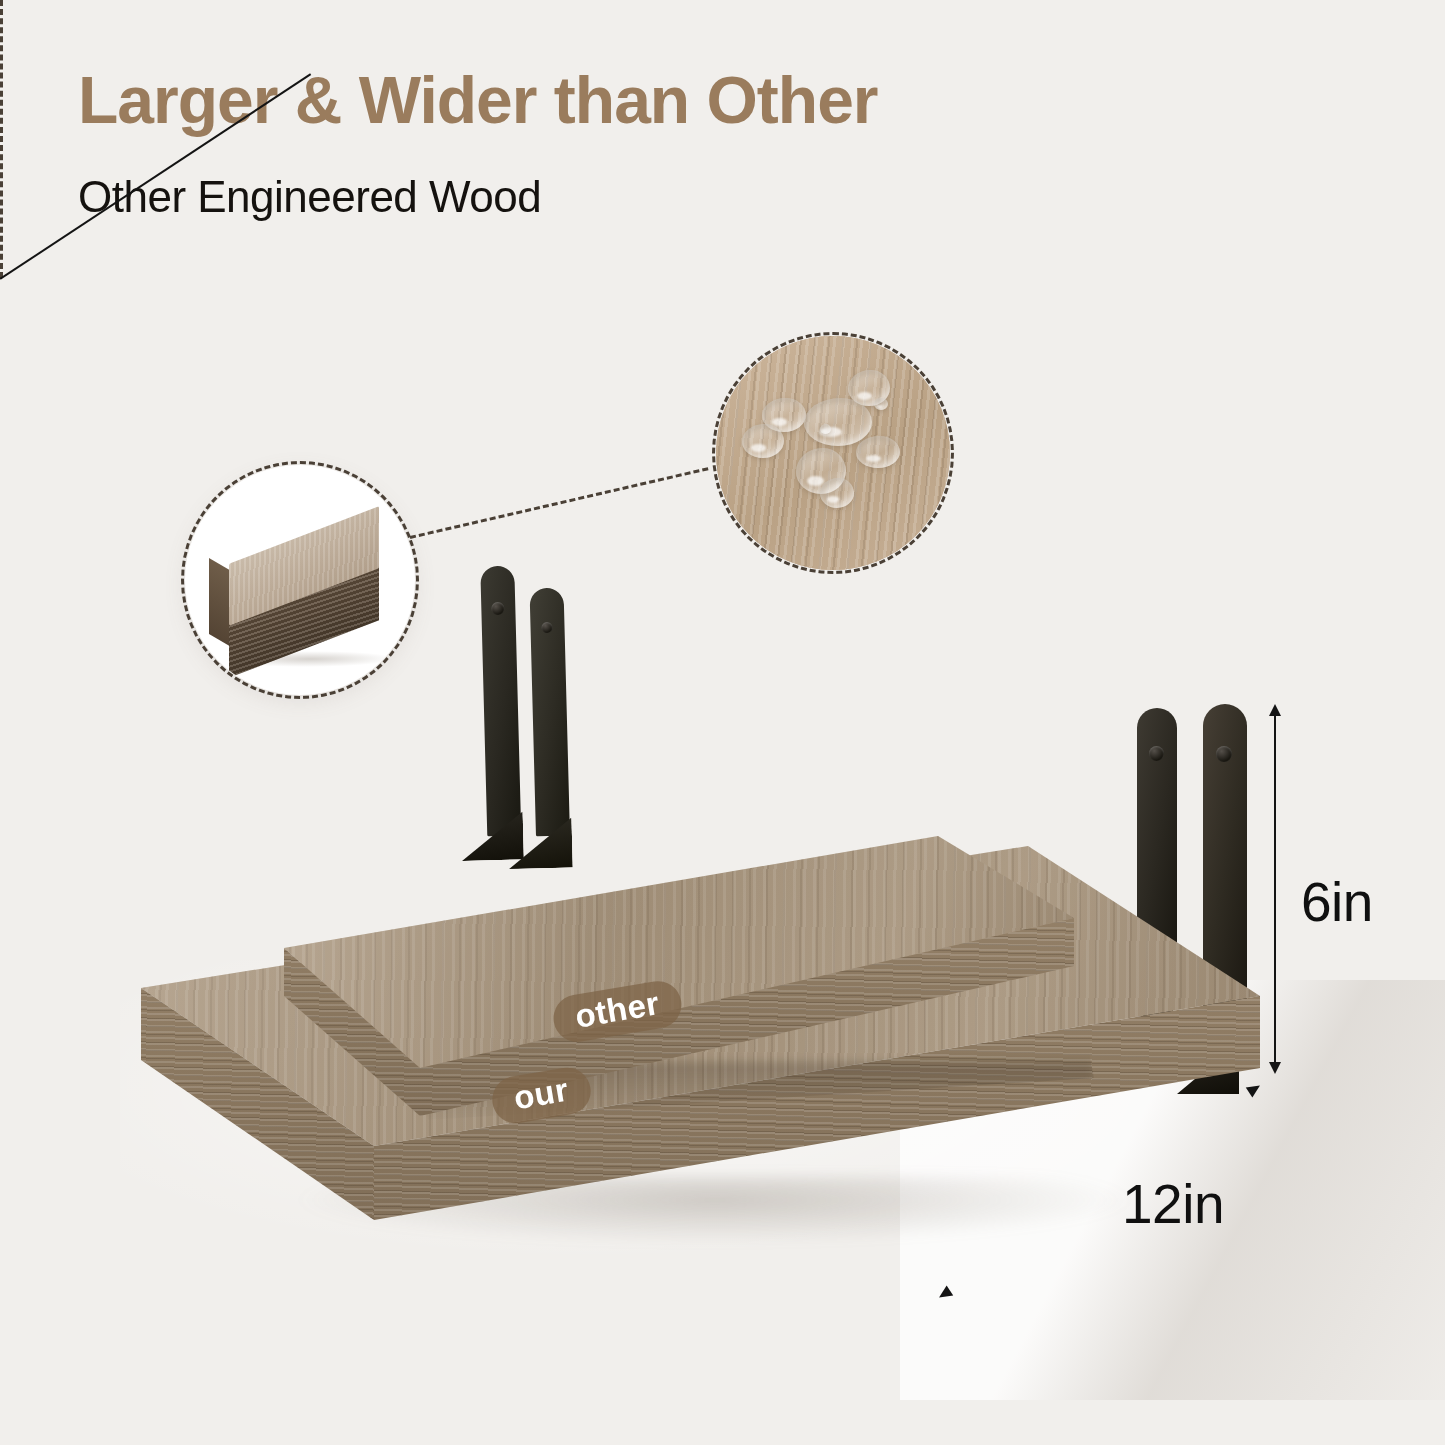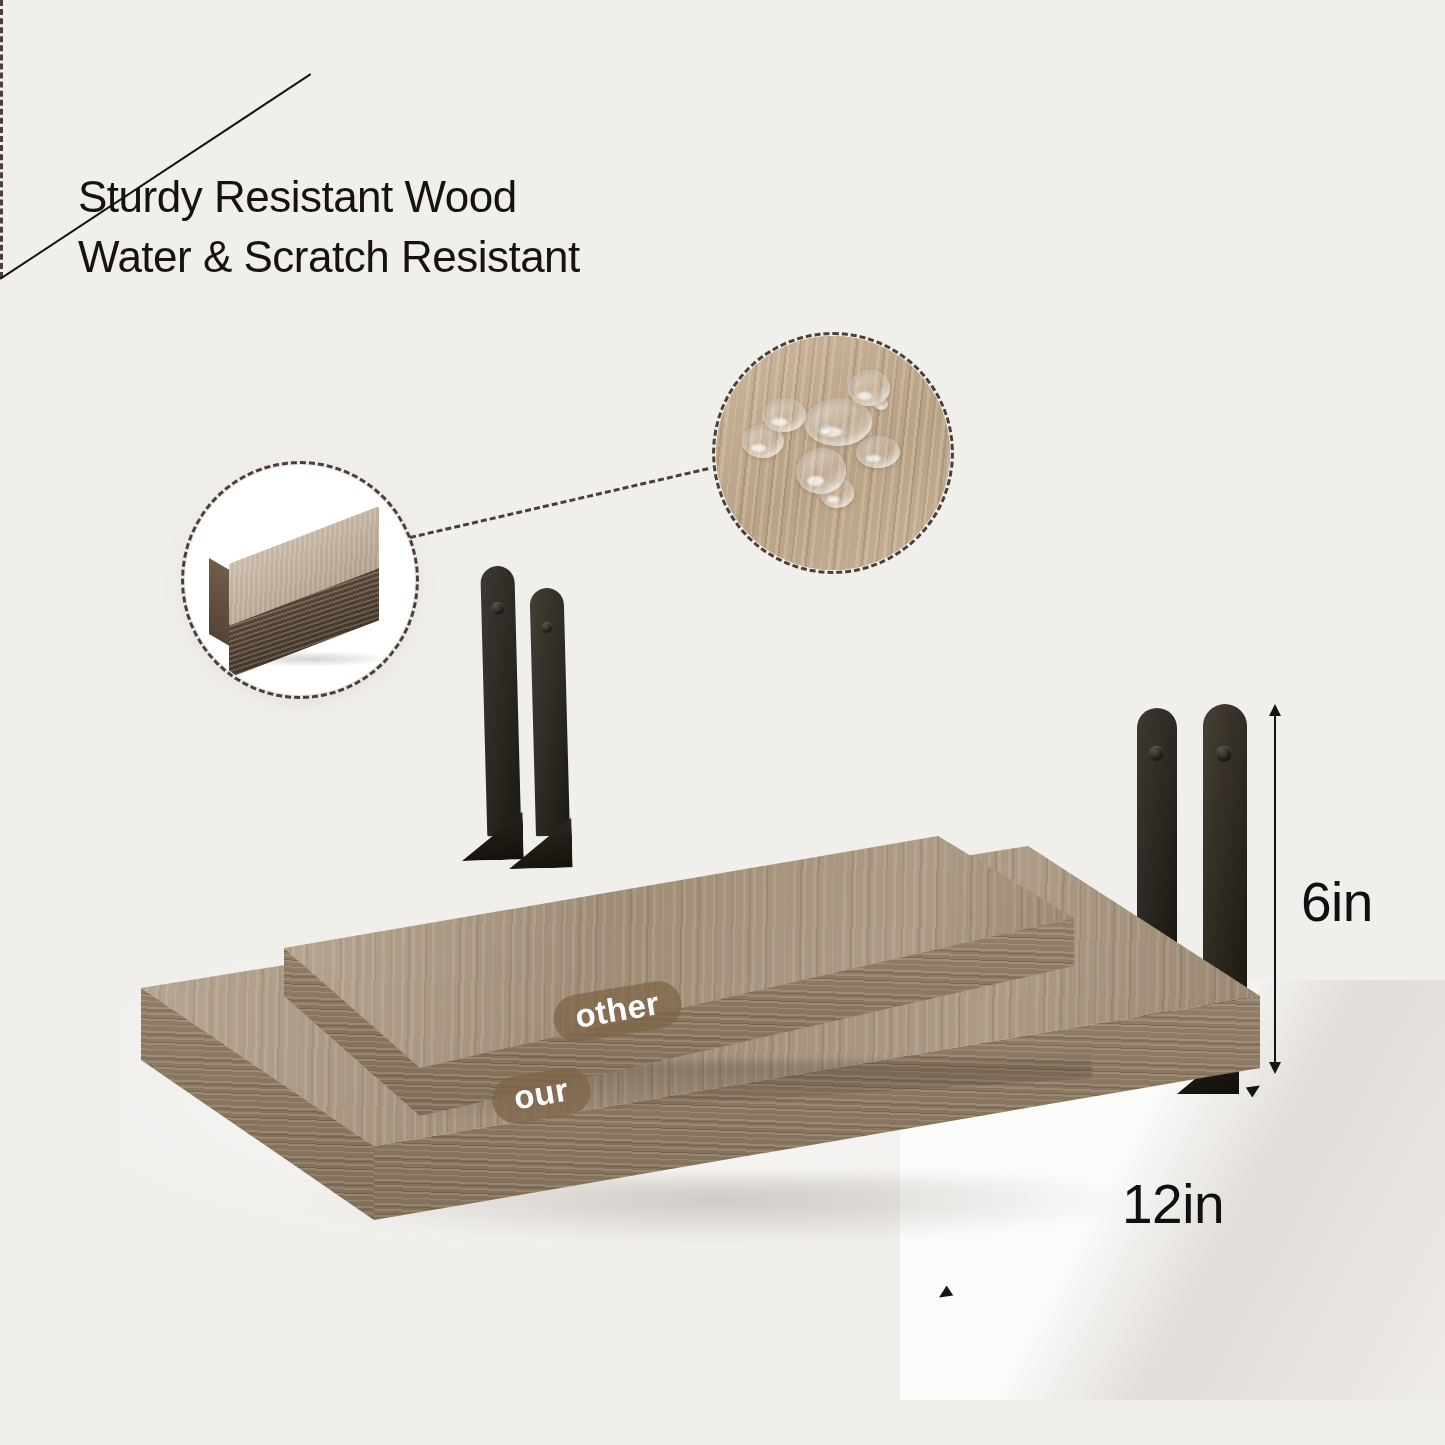--- a/index.html
+++ b/index.html
@@ -246,22 +246,22 @@
 
   #dim-d{left:944px;top:1292px;width:372px;height:1.6px;background:#141414;transform-origin:0 50%;transform:rotate(-33.4deg);}
   #dim-d-a1{left:938px;top:1288px;border-top:6px solid transparent;border-bottom:6px solid transparent;border-right:13px solid #141414;transform:rotate(-33.4deg);}
   #dim-d-a2{left:1248px;top:1083px;border-top:6px solid transparent;border-bottom:6px solid transparent;border-left:13px solid #141414;transform:rotate(-33.4deg);}
 </style>
 </head>
 <body>
 
 <div id="stage">
 
-  <div class="sub1">Sturdy Resistant Wood</div>
-  <div class="sub2">Water &amp; Scratch Resistant</div>
+  <div class="title">Larger &amp; Wider than Other</div>
+  <div class="sub1">Other Engineered Wood</div>
 
   <div class="floor-light"></div>
   <div class="wall-shadow"></div>
 
   <div class="dash-line" id="dash-diag"></div>
 
   <div id="dash-vert"></div>
   <div class="pin"></div>
 
   <div class="bracket" id="bracket-l1">

